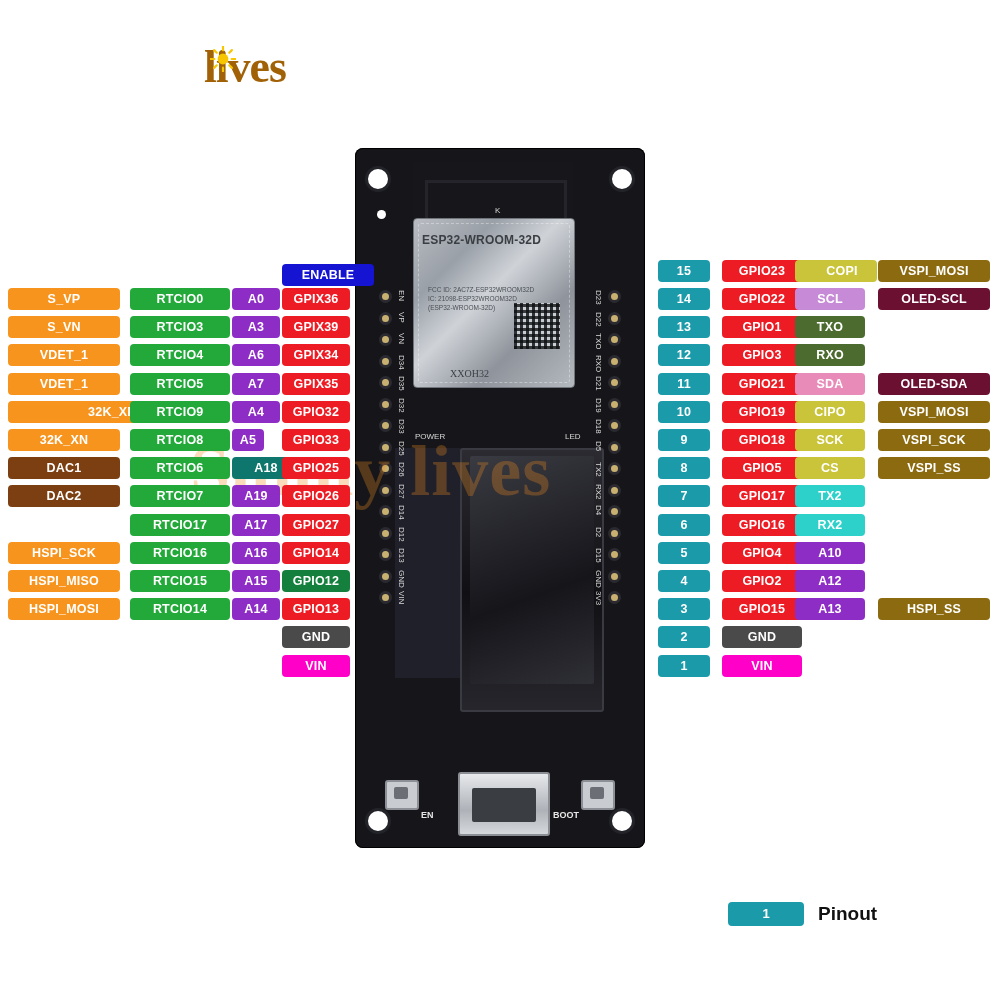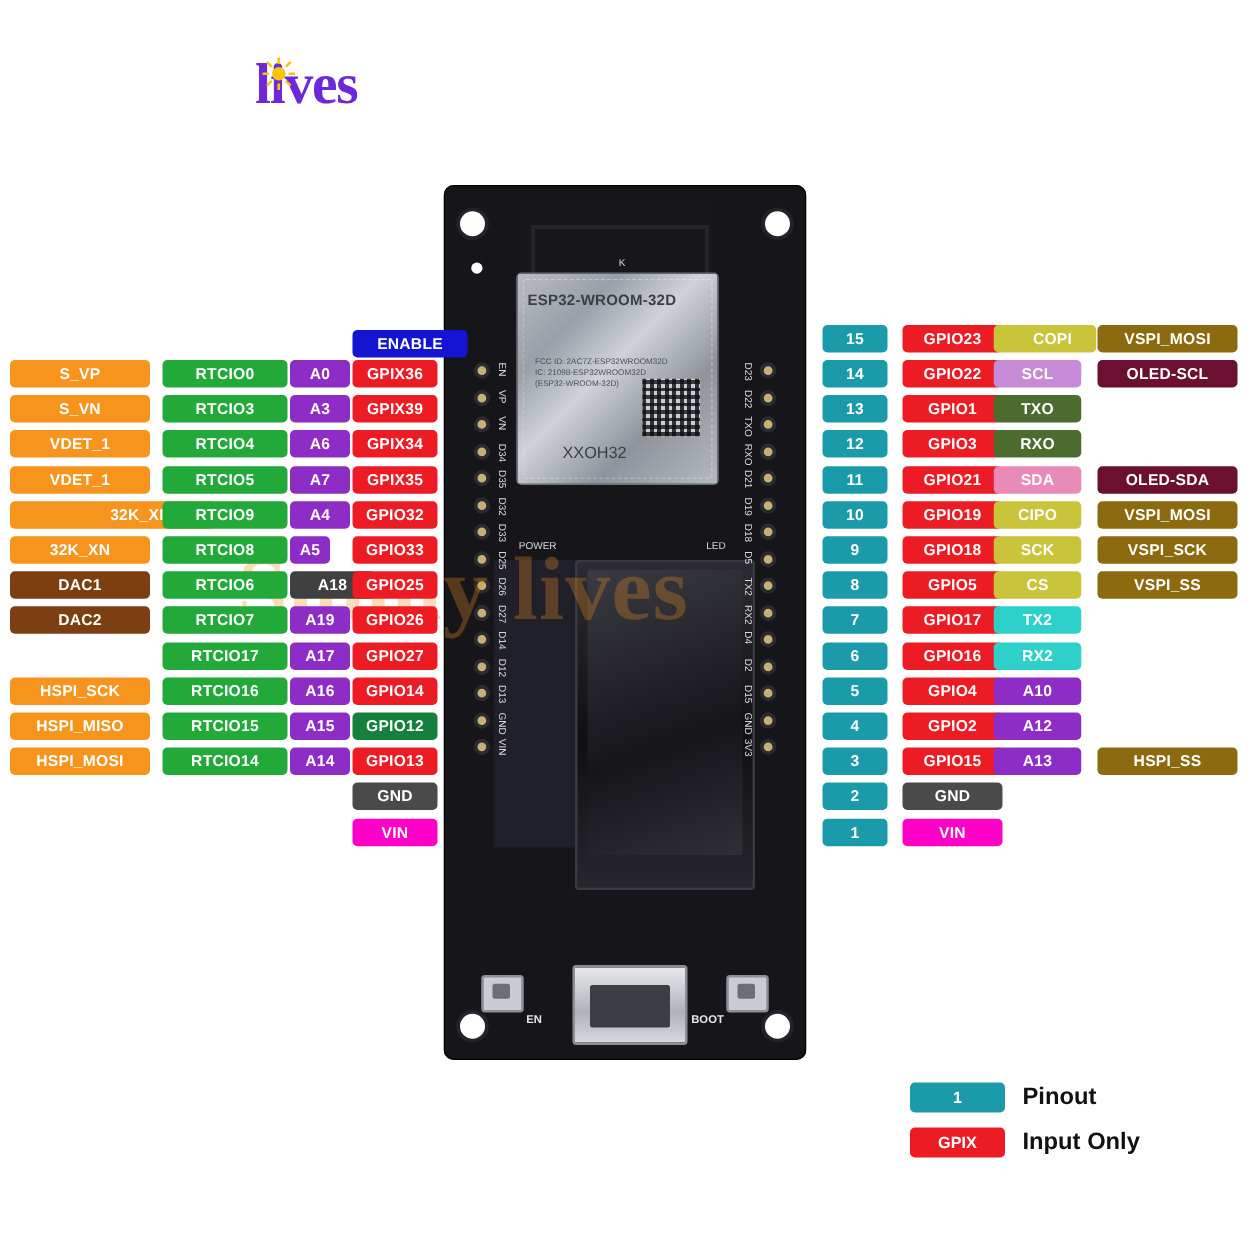--- a/index.html
+++ b/index.html
@@ -9,21 +9,21 @@
     -webkit-font-smoothing:antialiased;
   }
   
   #logo{position:absolute;left:40px;top:40px;width:300px;height:60px;}
   #logo .word{
     font-family:"Liberation Serif", serif;
     font-size:46px;font-weight:bold;letter-spacing:-1px;
     position:absolute;top:0;left:0;
   }
   #logo .sunny{color:#F08A1E;}
-  #logo .lives{color:#6d28d9;position:absolute;left:164px;top:0;}
+  #logo .lives{color:#a16207;position:absolute;left:164px;top:0;}
   #logo .sunburst{
     position:absolute;left:170px;top:6px;width:26px;height:26px;
   }
   
   #board{
     position:absolute;left:355px;top:148px;width:290px;height:700px;
     background:#16161a;border-radius:8px;
     box-shadow:0 0 0 1px #000 inset;
   }
   .pcbtext{position:absolute;color:#d8d8d8;font-size:8px;font-family:"Liberation Sans",sans-serif;}
@@ -38,21 +38,21 @@
     background:linear-gradient(135deg,#b9bcc2 0%,#9aa0a8 25%,#cfd3d8 45%,#8f949c 70%,#b4b9bf 100%);
     border-radius:4px;border:1px solid #70757c;
   }
   .shield .dots{position:absolute;inset:4px;border:1px dashed rgba(255,255,255,.35);border-radius:3px;}
   .shield .title{position:absolute;left:8px;top:14px;font-size:12px;color:#3b3f44;font-weight:bold;letter-spacing:.2px;}
   .shield .sub{position:absolute;left:14px;top:66px;font-size:6.5px;color:#4a4f55;line-height:9px;}
   .qr{position:absolute;right:14px;bottom:38px;width:46px;height:46px;background:
       repeating-linear-gradient(0deg,#2b2e31 0 3px,#cfd3d8 3px 6px),
       repeating-linear-gradient(90deg,#2b2e31 0 3px,transparent 3px 6px);
       background-blend-mode:multiply;opacity:.9;}
-  .shield .xx{position:absolute;left:36px;bottom:18px;font-size:13px;color:#3b3f44;}
+  .shield .xx{position:absolute;left:36px;bottom:8px;font-size:10px;color:#3b3f44;font-family:Liberation Serif, serif;}
   .antenna{position:absolute;left:58px;top:14px;width:160px;height:56px;background:#17171b;}
   .antenna .trace{position:absolute;top:18px;left:12px;width:136px;height:36px;
      border:3px solid #24242a;border-bottom:none;}
   .oled{
     position:absolute;left:105px;top:300px;width:140px;height:260px;
     background:linear-gradient(180deg,#2b2b31,#101014 55%,#26262c);
     border:2px solid #3a3a42;border-radius:3px;
   }
   .oled .glass{position:absolute;left:8px;top:6px;right:8px;bottom:26px;
     background:linear-gradient(160deg,#3a3a42,#15151a 60%,#2f2f36);border-radius:2px;}
@@ -222,24 +222,20 @@
 </div>
 
 <div id="enable-row"></div>
 <div id="left-rows"></div>
 <div id="right-rows"></div>
 
 <div id="legend">
     <div class="legrow">
       <div class="legchip" style="background: rgb(27, 154, 170);">1</div>
       <div class="legtxt">Pinout</div>
-    </div>
-    <div class="legrow">
-      <div class="legchip" style="background: rgb(237, 28, 36);">GPIX</div>
-      <div class="legtxt">Input Only</div>
     </div>
   </div>
 
 <div class="lbl" style="left: 282px; top: 264px; width: 92px; background: rgb(20, 20, 210);">ENABLE</div>
 <div class="lbl" style="left: 8px; top: 288px; width: 112px; background: rgb(247, 148, 29);">S_VP</div>
 <div class="lbl" style="left: 130px; top: 288px; width: 100px; background: rgb(34, 169, 58);">RTCIO0</div>
 <div class="lbl" style="left: 232px; top: 288px; width: 48px; background: rgb(142, 45, 198);">A0</div>
 <div class="lbl" style="left: 282px; top: 288px; width: 68px; background: rgb(237, 28, 36);">GPIX36</div>
 <div class="lbl" style="left: 8px; top: 316.2px; width: 112px; background: rgb(247, 148, 29);">S_VN</div>
 <div class="lbl" style="left: 130px; top: 316.2px; width: 100px; background: rgb(34, 169, 58);">RTCIO3</div>
@@ -256,21 +252,21 @@
 <div class="lbl" style="left: 8px; top: 400.8px; width: 120px; background: rgb(247, 148, 29); padding-left: 44px;">32K_XP</div>
 <div class="lbl" style="left: 130px; top: 400.8px; width: 100px; background: rgb(34, 169, 58);">RTCIO9</div>
 <div class="lbl" style="left: 232px; top: 400.8px; width: 48px; background: rgb(142, 45, 198);">A4</div>
 <div class="lbl" style="left: 282px; top: 400.8px; width: 68px; background: rgb(237, 28, 36);">GPIO32</div>
 <div class="lbl" style="left: 8px; top: 429px; width: 112px; background: rgb(247, 148, 29);">32K_XN</div>
 <div class="lbl" style="left: 130px; top: 429px; width: 100px; background: rgb(34, 169, 58);">RTCIO8</div>
 <div class="lbl" style="left: 232px; top: 429px; width: 32px; background: rgb(142, 45, 198);">A5</div>
 <div class="lbl" style="left: 282px; top: 429px; width: 68px; background: rgb(237, 28, 36);">GPIO33</div>
 <div class="lbl" style="left: 8px; top: 457.2px; width: 112px; background: rgb(123, 63, 18);">DAC1</div>
 <div class="lbl" style="left: 130px; top: 457.2px; width: 100px; background: rgb(34, 169, 58);">RTCIO6</div>
-<div class="lbl" style="left: 232px; top: 457.2px; width: 68px; background: #404040;">A18</div>
+<div class="lbl" style="left: 232px; top: 457.2px; width: 68px; background: #0f766e;">A18</div>
 <div class="lbl" style="left: 282px; top: 457.2px; width: 68px; background: rgb(237, 28, 36);">GPIO25</div>
 <div class="lbl" style="left: 8px; top: 485.4px; width: 112px; background: rgb(123, 63, 18);">DAC2</div>
 <div class="lbl" style="left: 130px; top: 485.4px; width: 100px; background: rgb(34, 169, 58);">RTCIO7</div>
 <div class="lbl" style="left: 232px; top: 485.4px; width: 48px; background: rgb(142, 45, 198);">A19</div>
 <div class="lbl" style="left: 282px; top: 485.4px; width: 68px; background: rgb(237, 28, 36);">GPIO26</div>
 <div class="lbl" style="left: 130px; top: 513.6px; width: 100px; background: rgb(34, 169, 58);">RTCIO17</div>
 <div class="lbl" style="left: 232px; top: 513.6px; width: 48px; background: rgb(142, 45, 198);">A17</div>
 <div class="lbl" style="left: 282px; top: 513.6px; width: 68px; background: rgb(237, 28, 36);">GPIO27</div>
 <div class="lbl" style="left: 8px; top: 541.8px; width: 112px; background: rgb(247, 148, 29);">HSPI_SCK</div>
 <div class="lbl" style="left: 130px; top: 541.8px; width: 100px; background: rgb(34, 169, 58);">RTCIO16</div>

